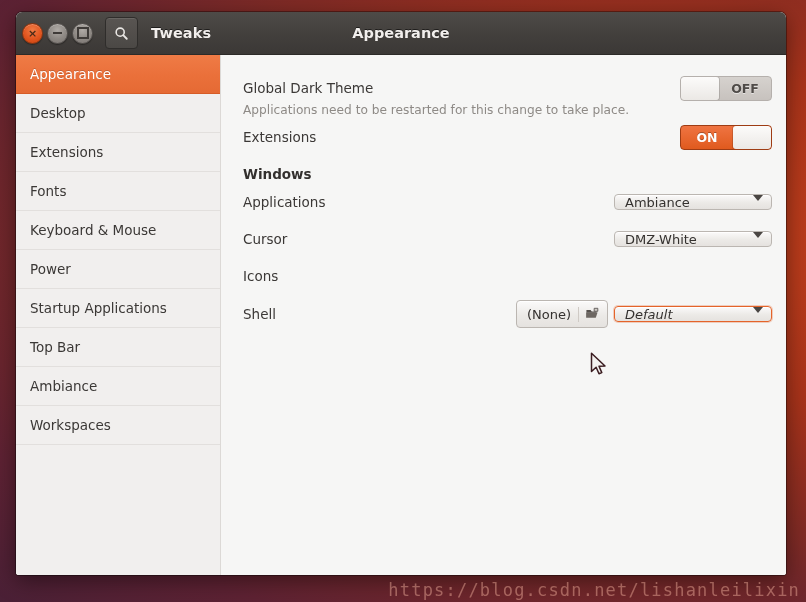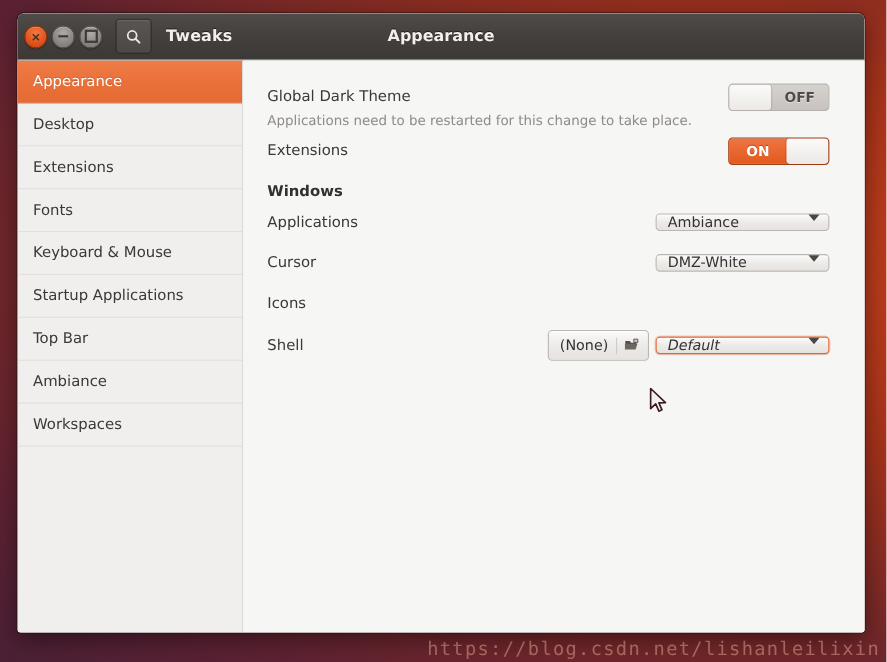--- a/index.html
+++ b/index.html
@@ -154,21 +154,21 @@
     background: linear-gradient(to bottom, #ef7b46 0%, #ea703a 55%, #e56a34 100%);
     color: #ffffff;
     border-bottom: 1px solid #d65c27;
     text-shadow: 0 -1px 0 rgba(0,0,0,0.18);
   }
 
   
   #content {
     flex: 1 1 auto;
     position: relative;
-    padding: 18px 32px 0 22px;
+    padding: 18px 14px 0 22px;
     background: #f6f6f5;
     min-width: 0;
   }
 
   .row {
     display: flex;
     align-items: center;
     min-height: 30px;
   }
   .row-label {
@@ -358,20 +358,23 @@
         <div class="side-item">
           <span>Extensions</span>
         </div>
         <div class="side-item">
           <span>Fonts</span>
         </div>
         <div class="side-item">
           <span>Keyboard &amp; Mouse</span>
         </div>
         <div class="side-item">
+          <span>Power</span>
+        </div>
+        <div class="side-item">
           <span>Startup Applications</span>
         </div>
         <div class="side-item">
           <span>Top Bar</span>
         </div>
         <div class="side-item">
           <span>Ambiance</span>
         </div>
         <div class="side-item">
           <span>Workspaces</span>

